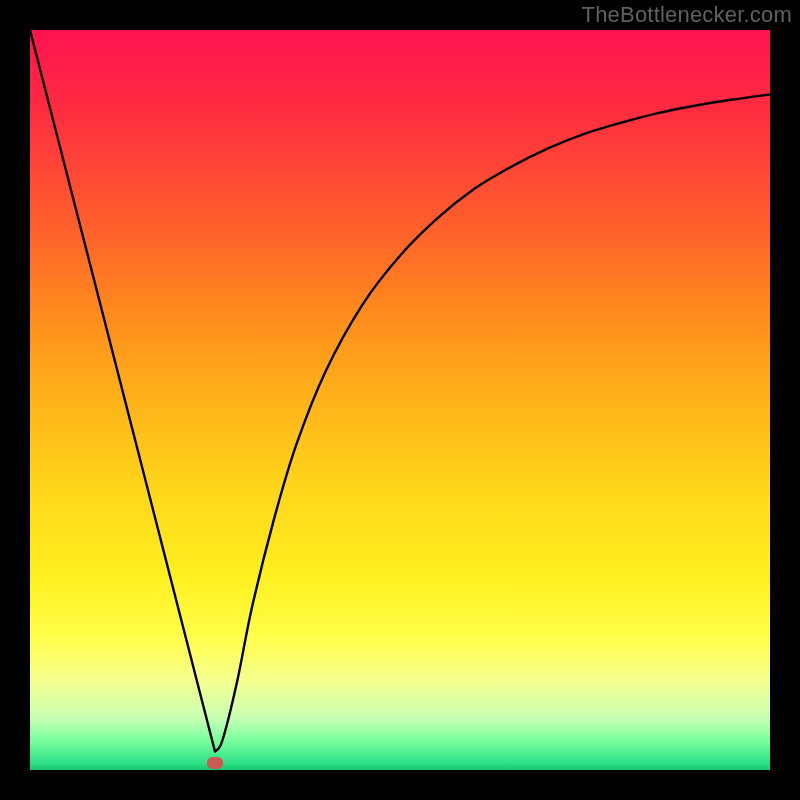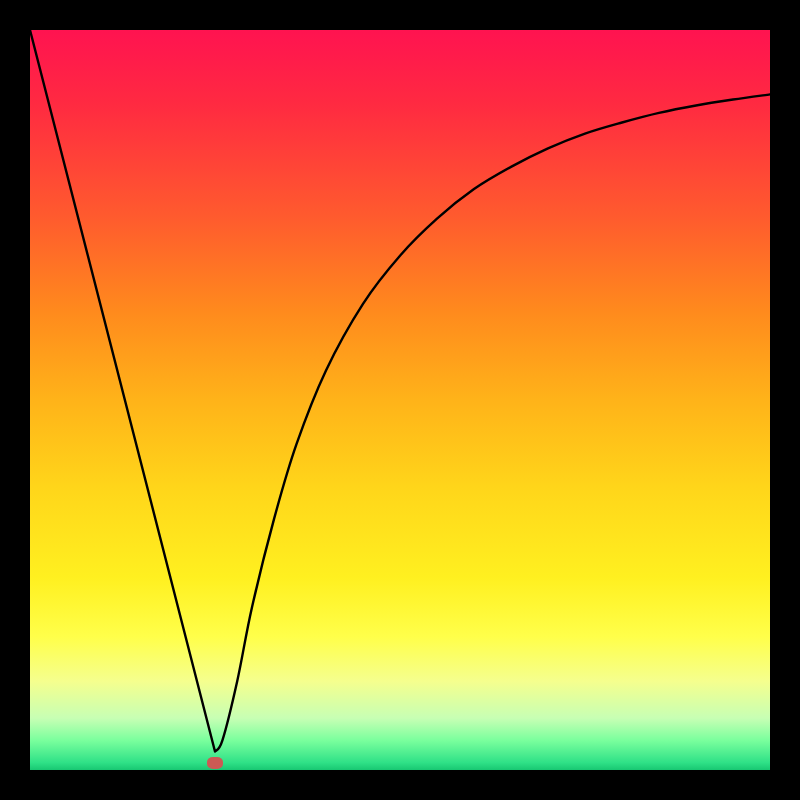--- a/index.html
+++ b/index.html
@@ -64,20 +64,21 @@
     background: #cc5a54;
     border-radius: 6px / 5px;
     transform: translate(-50%, -50%);
   }
 </style>
 </head>
 <body>
 
 <div class="frame">
 
+  <div class="attribution">TheBottlenecker.com</div>
 
   <div class="plot-area">
 
     <svg class="curve" viewBox="0 0 740 740" preserveAspectRatio="none">
       <path id="curve-path" fill="none" stroke="#000000" stroke-width="2.4" stroke-linejoin="round" stroke-linecap="round" d="M 0 0 L 185 721.5 C 186.23333333333335 719.65, 188.7 722.1166666666667, 192.4 710.4 C 196.10000000000002 698.6833333333333, 202.26666666666668 673.4000000000001, 207.20000000000002 651.2 C 212.13333333333335 629, 215.83333333333334 604.3333333333334, 222 577.2 C 228.16666666666666 550.0666666666667, 236.8 515.5333333333333, 244.20000000000002 488.4 C 251.60000000000002 461.26666666666665, 257.76666666666665 439.06666666666666, 266.4 414.4 C 275.0333333333333 389.7333333333333, 284.9 363.8333333333333, 296 340.4 C 307.1 316.96666666666664, 320.6666666666667 292.9166666666667, 333 273.8 C 345.3333333333333 254.68333333333337, 357.66666666666663 239.88333333333338, 370 225.70000000000005 C 382.33333333333337 211.5166666666667, 394.66666666666674 199.80000000000004, 407.00000000000006 188.70000000000005 C 419.33333333333337 177.60000000000005, 431.6666666666667 167.73333333333335, 444 159.10000000000002 C 456.3333333333333 150.4666666666667, 468.6666666666667 143.68333333333342, 481 136.9000000000001 C 493.3333333333333 130.11666666666676, 505.6666666666667 123.94999999999999, 518 118.39999999999998 C 530.3333333333334 112.84999999999997, 542.6666666666666 107.91666666666669, 555 103.60000000000002 C 567.3333333333334 99.28333333333336, 579.6666666666666 95.95333333333333, 592 92.5 C 604.3333333333334 89.04666666666667, 616.6666666666666 85.71666666666665, 629 82.88 C 641.3333333333334 80.04333333333334, 653.6666666666666 77.7, 666 75.48000000000002 C 678.3333333333334 73.26000000000003, 690.6666666666666 71.41000000000004, 703 69.56000000000006 C 715.3333333333334 67.71000000000008, 733.8333333333334 65.24333333333344, 740 64.38000000000011"></path>
     </svg>
 
     <div class="marker" id="min-marker" style="left: 185px; top: 732.6px; background: rgb(204, 90, 84);"></div>
 
   </div>

